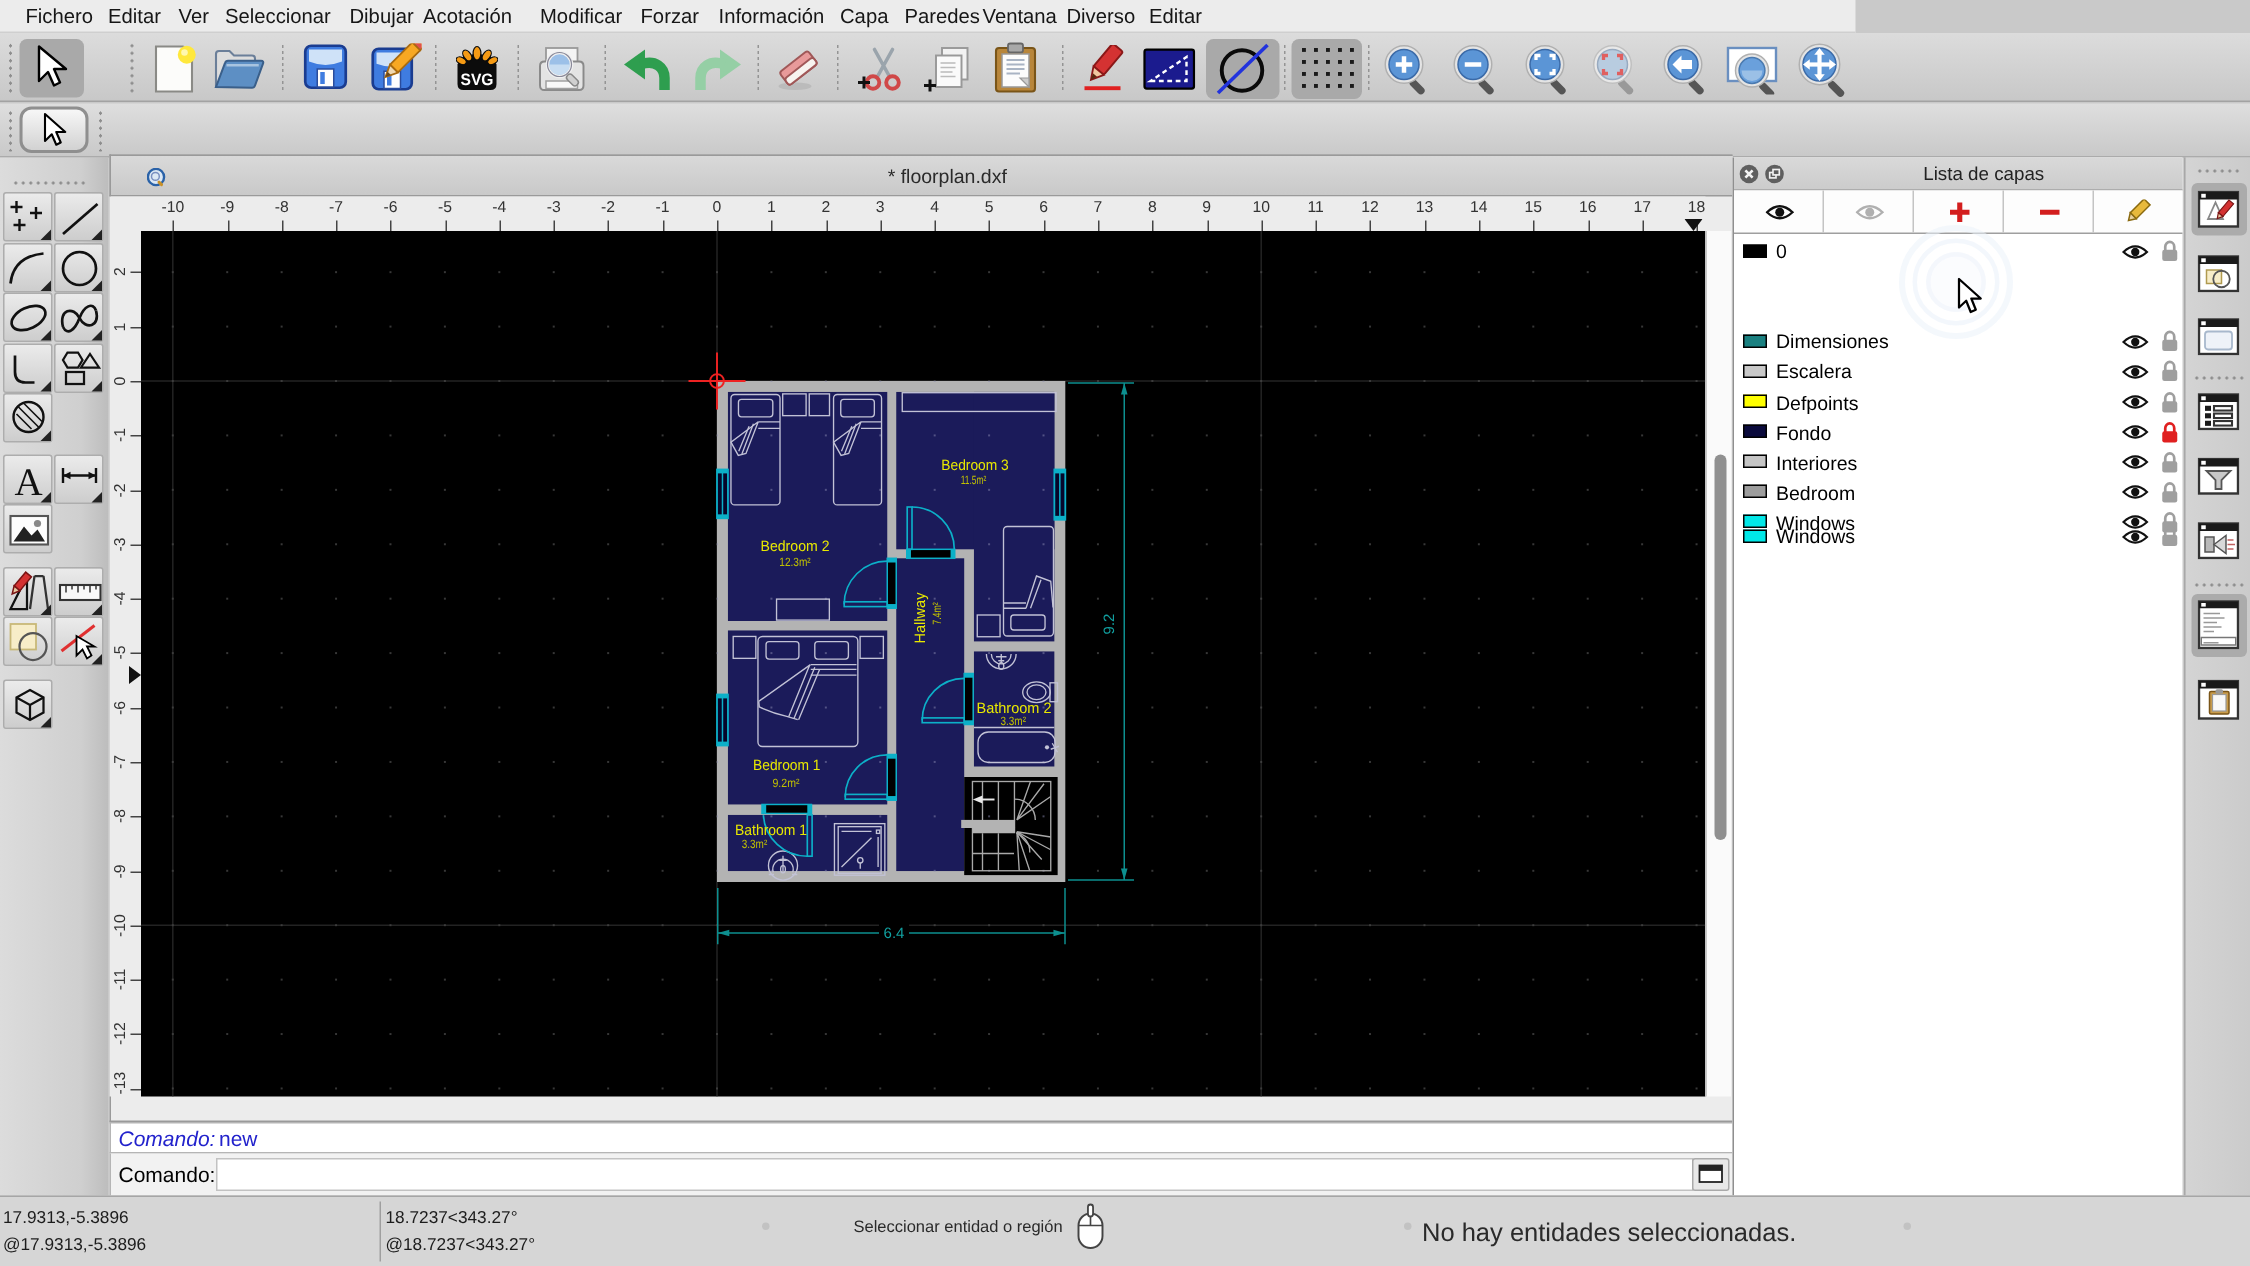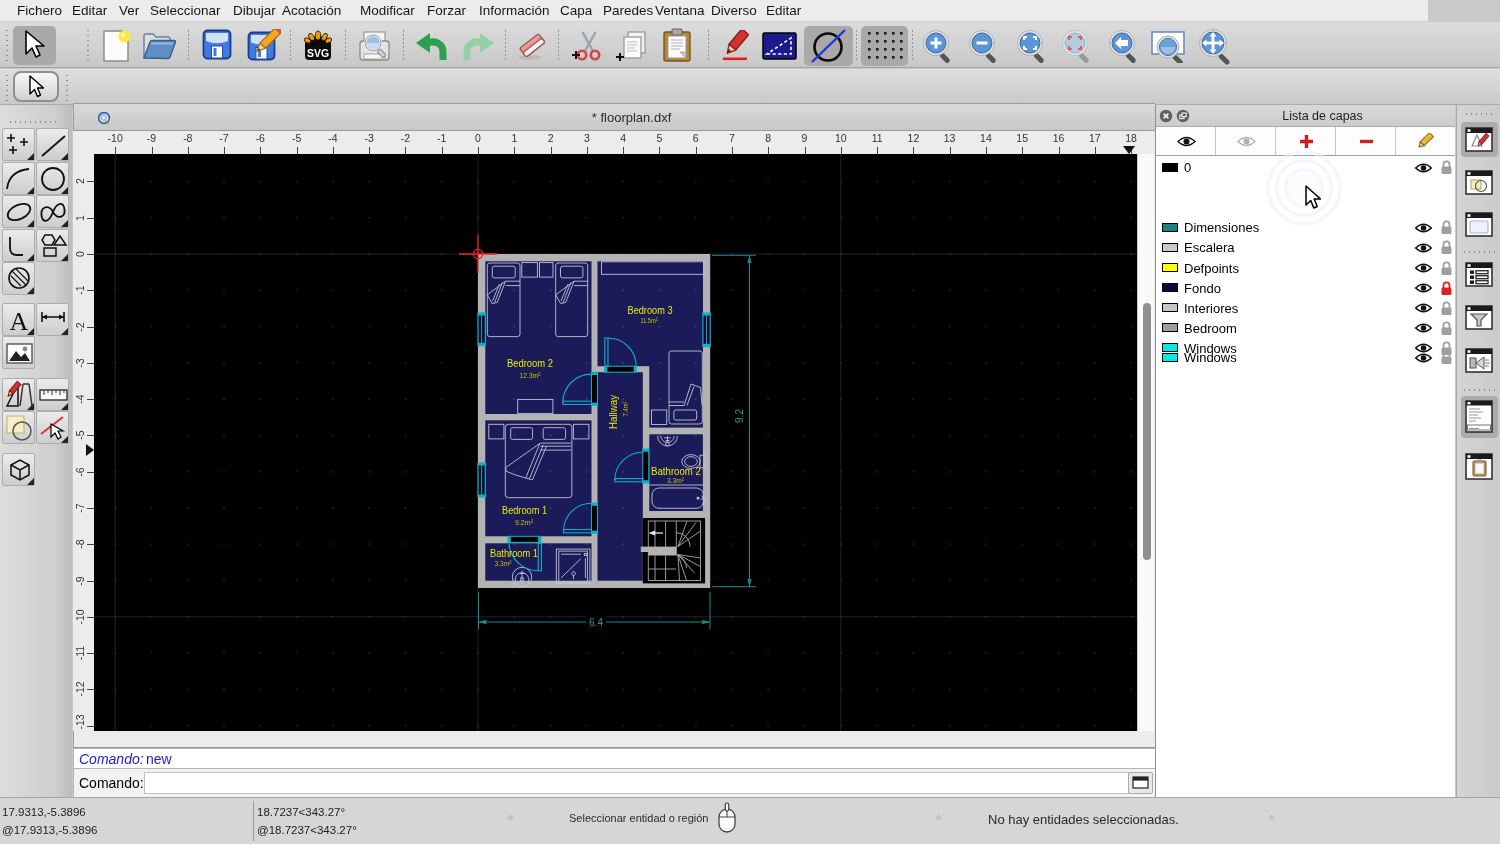--- a/index.html
+++ b/index.html
@@ -1,19 +1,19 @@
 <!DOCTYPE html>
 <html><head><meta charset="utf-8">
 <style>
 *{margin:0;padding:0;box-sizing:border-box;}
 html,body{width:1500px;height:844px;overflow:hidden;background:#c9c9c9;
  font-family:"Liberation Sans",sans-serif;}
 #app{position:relative;width:1500px;height:844px;}
 .abs{position:absolute;}
-#menubar{left:0;top:0;width:1428px;height:22px;background:#ececec;
+#menubar{left:0;top:0;width:1237px;height:22px;background:#ececec;
  border-bottom:1px solid #cfcfcf;}
 #menubar span{position:absolute;top:3px;font-size:13.5px;color:#161616;}
 #toolbar1{left:0;top:22px;width:1500px;height:46px;
  background:linear-gradient(#dcdcdc,#c8c8c8);border-bottom:1px solid #a2a2a2;}
 #toolbar2{left:0;top:69px;width:1500px;height:36px;
  background:linear-gradient(#dedede,#c9c9c9);border-bottom:1px solid #ababab;}
 .vdots{position:absolute;width:2px;background-image:radial-gradient(circle,#8e8e8e 1px,transparent 1.1px);
  background-size:2px 5px;background-repeat:repeat-y;}
 .sep{position:absolute;width:1px;background-image:linear-gradient(#949494 2px,transparent 2px);
  background-size:1px 4px;background-repeat:repeat-y;}
@@ -971,16 +971,16 @@
 <span style="left:257px;top:8px">18.7237&lt;343.27°</span>
 <span style="left:257px;top:26px">@18.7237&lt;343.27°</span>
 <div class="abs" style="left:508px;top:17px;width:5px;height:5px;border-radius:50%;background:#c2c2c2"></div>
 <span style="left:569px;top:14px;font-size:11px;color:#2a2a2a">Seleccionar entidad o región</span>
 <svg class="abs" style="left:715px;top:4px" width="24" height="32" viewBox="0 0 24 32">
  <rect x="4" y="7" width="16" height="23" rx="8" fill="#fefefe" stroke="#444" stroke-width="1.3"></rect>
  <path d="M12,7 L12,15 M4,15 L20,15" stroke="#444" stroke-width="1.1"></path>
  <rect x="10.3" y="1" width="3.4" height="8" rx="1.7" fill="#fefefe" stroke="#444" stroke-width="1.2"></rect>
 </svg>
 <div class="abs" style="left:936px;top:17px;width:5px;height:5px;border-radius:50%;background:#c2c2c2"></div>
-<span style="left:988px;top:14px;font-size:13px;color:#2a2a2a">No hay entidades seleccionadas.</span>
+<span style="left:948px;top:14px;font-size:17px;color:#2a2a2a">No hay entidades seleccionadas.</span>
 <div class="abs" style="left:1269px;top:17px;width:5px;height:5px;border-radius:50%;background:#c2c2c2"></div>
 </div>
 
 </div>
 </body></html>

